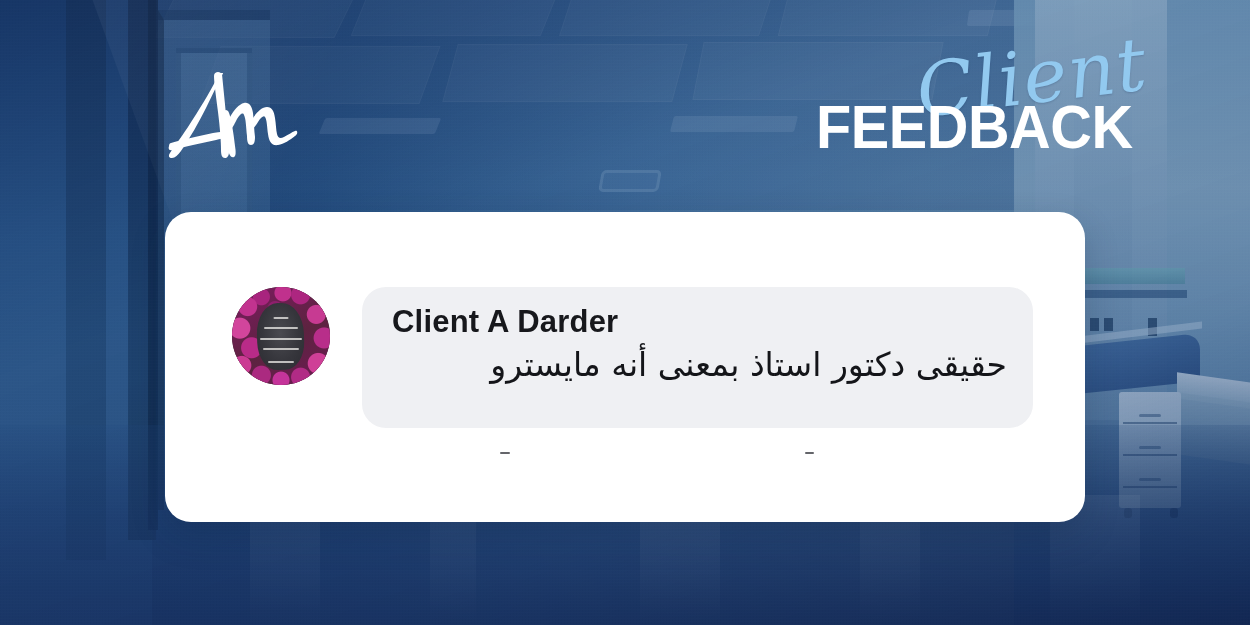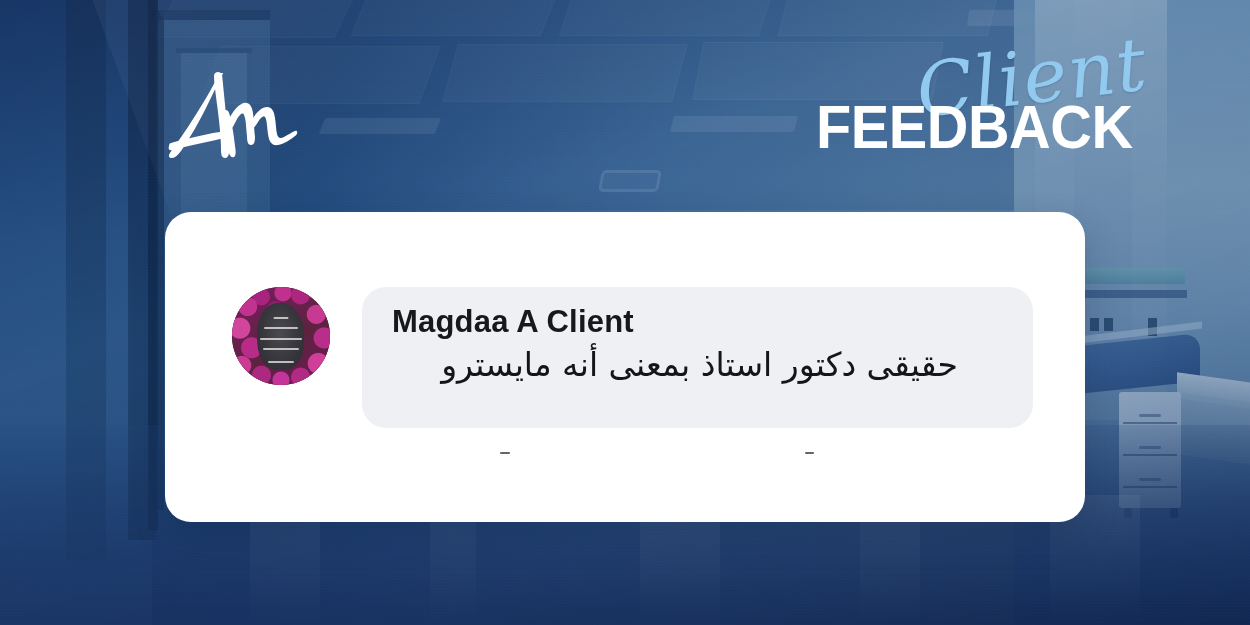--- a/index.html
+++ b/index.html
@@ -299,21 +299,21 @@
     font-family: "Liberation Sans", sans-serif;
     font-size: 31px;
     font-weight: 700;
     color: #17181c;
     letter-spacing: .2px;
     line-height: 1.24;
     white-space: nowrap;
   }
   .bubble-text {
     direction: rtl;
-    text-align: center;
+    text-align: right;
     font-family: "DejaVu Sans", sans-serif;
     font-size: 33px;
     font-weight: 400;
     color: #141519;
     line-height: 1.34;
     margin-top: 2px;
     white-space: nowrap;
   }
 
   
@@ -418,21 +418,21 @@
         <div class="av-flowers"></div>
         <div class="av-plate"></div>
         <div class="av-line" style="top:31%; width:15px;"></div>
         <div class="av-line" style="top:41%; width:34px;"></div>
         <div class="av-line" style="top:52%; width:42px;"></div>
         <div class="av-line" style="top:62%; width:36px;"></div>
         <div class="av-line" style="top:75%; width:26px;"></div>
       </div>
 
       <div class="bubble">
-        <div class="bubble-name">Magdaa A Client</div>
+        <div class="bubble-name">Client A Darder</div>
         <div class="bubble-text">حقيقى دكتور استاذ بمعنى أنه مايسترو</div>
       </div>
 
     </div>
 
     <div class="remnant" style="left:335px; top:240px; width:10px;"></div>
     <div class="remnant" style="left:640px; top:240px; width:9px;"></div>
   </div>
 
 </div>

